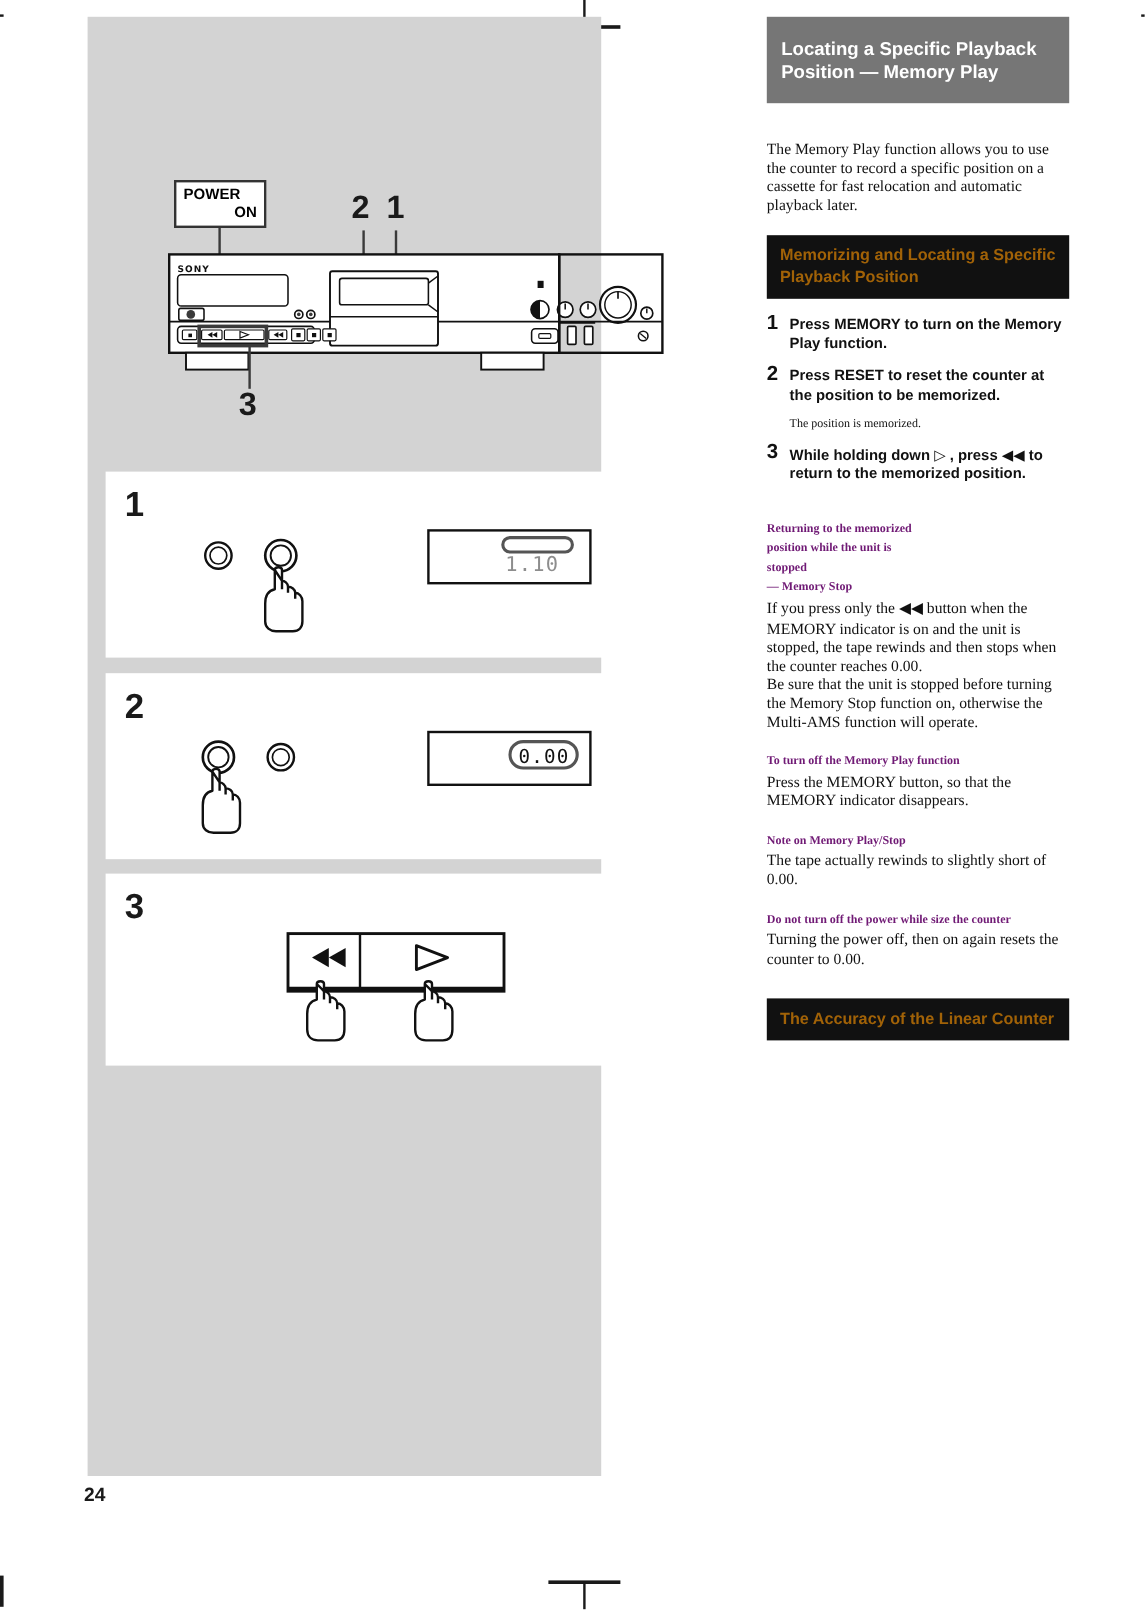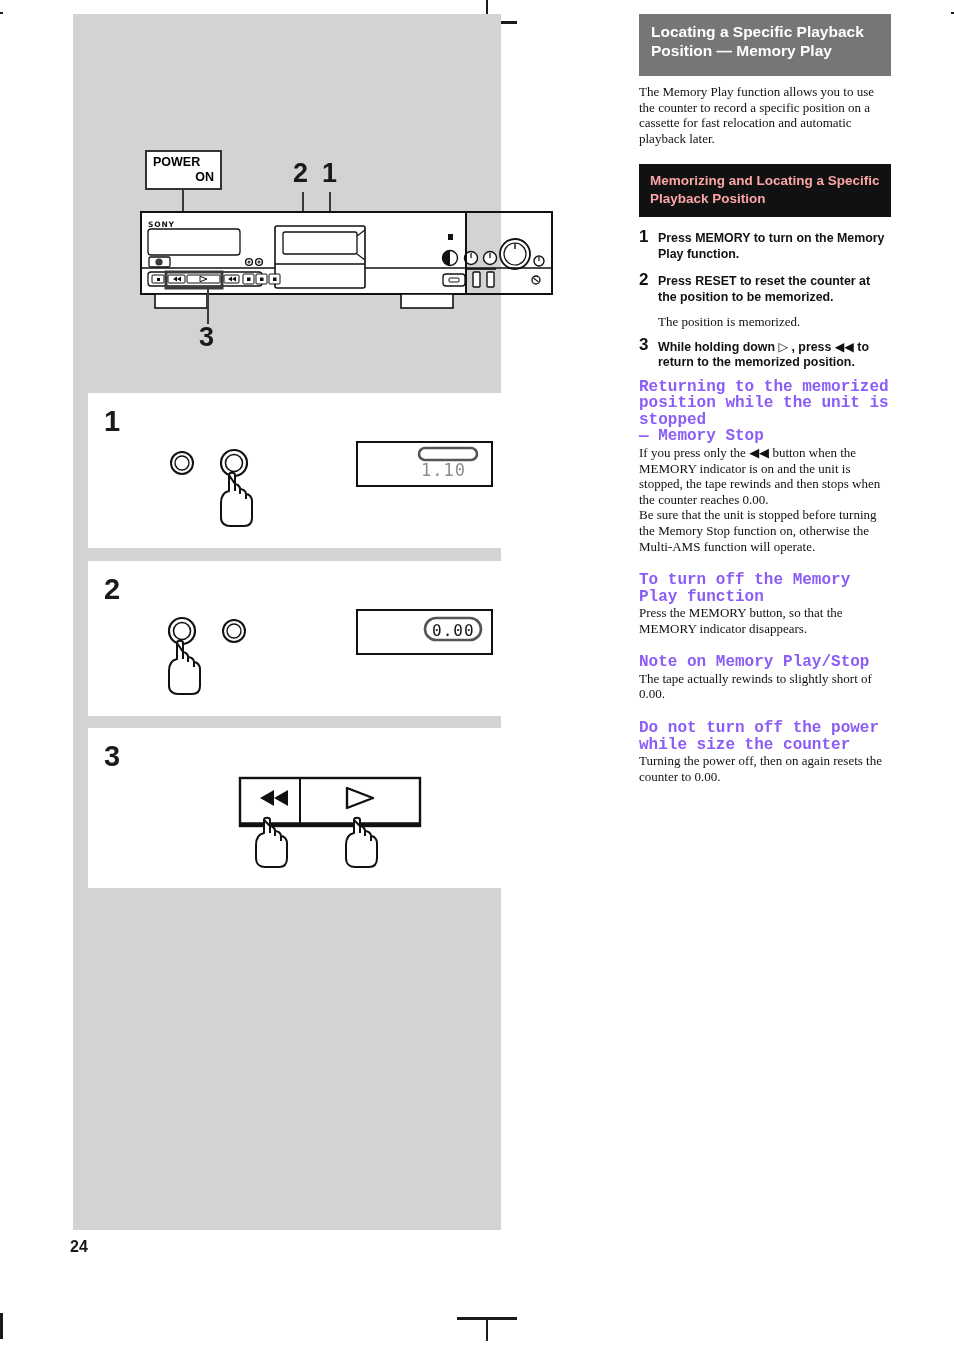--- a/index.html
+++ b/index.html
@@ -101,71 +101,71 @@
     position: absolute;
     left: 639px; top: 14px;
     width: 252px;
   }
   .title-banner {
     background: #767676;
     color: #ffffff;
     font-size: 15.5px;
     font-weight: bold;
     line-height: 19px;
-    padding: 8px 12px 16px 12px;
+    padding: 18px 12px 16px 12px;
     box-sizing: border-box;
   }
   .section-banner {
     background: #111111;
-    color: #fca5a5;
+    color: #a16207;
     font-size: 13.5px;
     font-weight: bold;
     line-height: 18px;
     padding: 8px 11px 9px 11px;
     box-sizing: border-box;
   }
   .body-text {
     font-family: "Liberation Serif", serif;
     font-size: 13px;
     line-height: 15.6px;
     color: #111;
   }
   .sub-head {
-    font-family: Liberation Mono, monospace;
-    font-size: 16px;
+    font-family: Liberation Serif, serif;
+    font-size: 10px;
     font-weight: bold;
     line-height: 16.5px;
-    color: #8b5cf6;
+    color: #701a75;
   }
   .num-step {
     position: relative;
     padding-left: 19px;
     font-size: 12.4px;
     font-weight: bold;
     line-height: 15.5px;
     color: #111;
   }
   .num-step > .n {
     position: absolute;
     left: 0; top: -2px;
     font-size: 17px;
     font-weight: bold;
   }
   .note-serif {
     font-family: "Liberation Serif", serif;
-    font-size: 13px;
+    font-size: 10px;
     line-height: 15.6px;
     color: #111;
     padding-left: 19px;
   }
   .mt9  { margin-top: 9px; }
   .mt12 { margin-top: 12px; }
   .mt14 { margin-top: 14px; }
   .mt18 { margin-top: 18px; }
-  .mt22 { margin-top: 8px; }
+  .mt22 { margin-top: 30px; }
   .mt26 { margin-top: 26px; }
 
   .glyph { font-family: "DejaVu Sans", sans-serif; }
 </style>
 </head>
 <body>
 
 <div class="crop-mark crop-top-v"></div>
 <div class="crop-mark crop-top-h"></div>
 <div class="crop-mark crop-bot-h"></div>
@@ -402,14 +402,15 @@
 
   <div class="sub-head mt18">To turn off the Memory Play function</div>
   <div class="body-text">Press the MEMORY button, so that the MEMORY indicator disappears.</div>
 
   <div class="sub-head mt18">Note on Memory Play/Stop</div>
   <div class="body-text">The tape actually rewinds to slightly short of 0.00.</div>
 
   <div class="sub-head mt18">Do not turn off the power while size the counter</div>
   <div class="body-text">Turning the power off,  then on again resets the counter to 0.00.</div>
 
+  <div class="section-banner mt26">The Accuracy of the Linear Counter</div>
 
 </div>
 
 </body></html>

